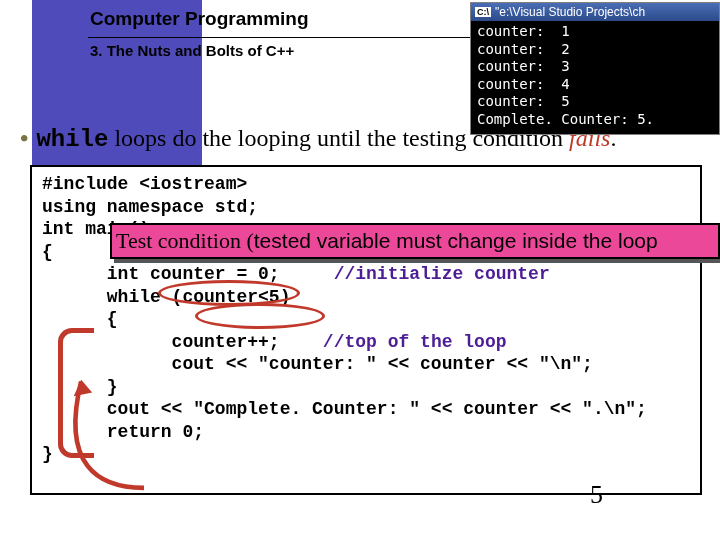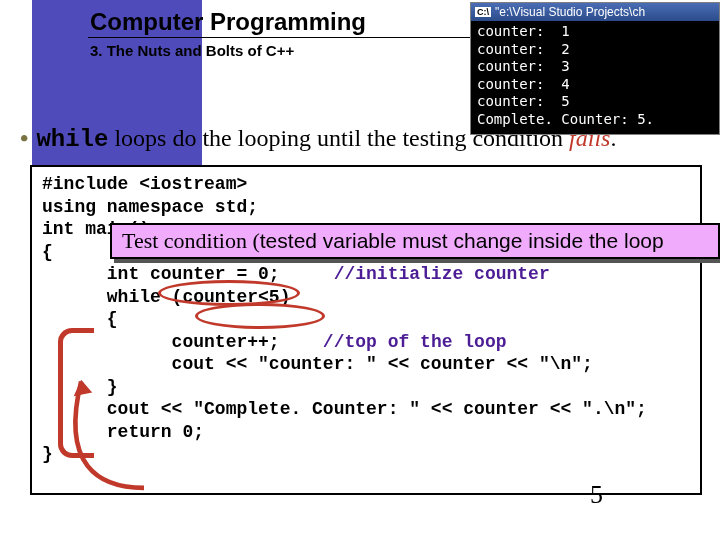--- a/index.html
+++ b/index.html
@@ -34,21 +34,21 @@
     font-weight: 900;
     color: #fff;
     z-index: 5;
   }
   .header {
     position: absolute;
     left: 90px;
     top: 8px;
     width: 600px;
     font-family: Arial, sans-serif;
-    font-size: 24px;
+    font-size: 19px;
     font-weight: 900;
     color: #000;
   }
   .rule {
     position: absolute;
     left: 88px;
     top: 37px;
     width: 620px;
     height: 1px;
     background: #000;
@@ -154,26 +154,26 @@
     font-weight: 700;
     line-height: 1.25;
     padding: 6px 10px;
     white-space: pre;
     color: #000;
   }
   .codebox .comment { color: #4c1d95; }
 
   .callout {
     position: absolute;
-    background: #f0abfc;
+    background: #ec4899;
     border: 2px solid #000;
     box-shadow: 4px 4px 0 #555;
     font-size: 22px;
     font-family: "Times New Roman", serif;
-    padding: 3px 10px;
+    padding: 3px 4px;
     white-space: nowrap;
   }
   .callout1 {
     left: 110px;
     top: 223px;
     width: 610px;
   }
   .callout1 .arial { font-family: Arial, sans-serif; font-size: 21px; }
   .callout2 {
     left: 150px;

